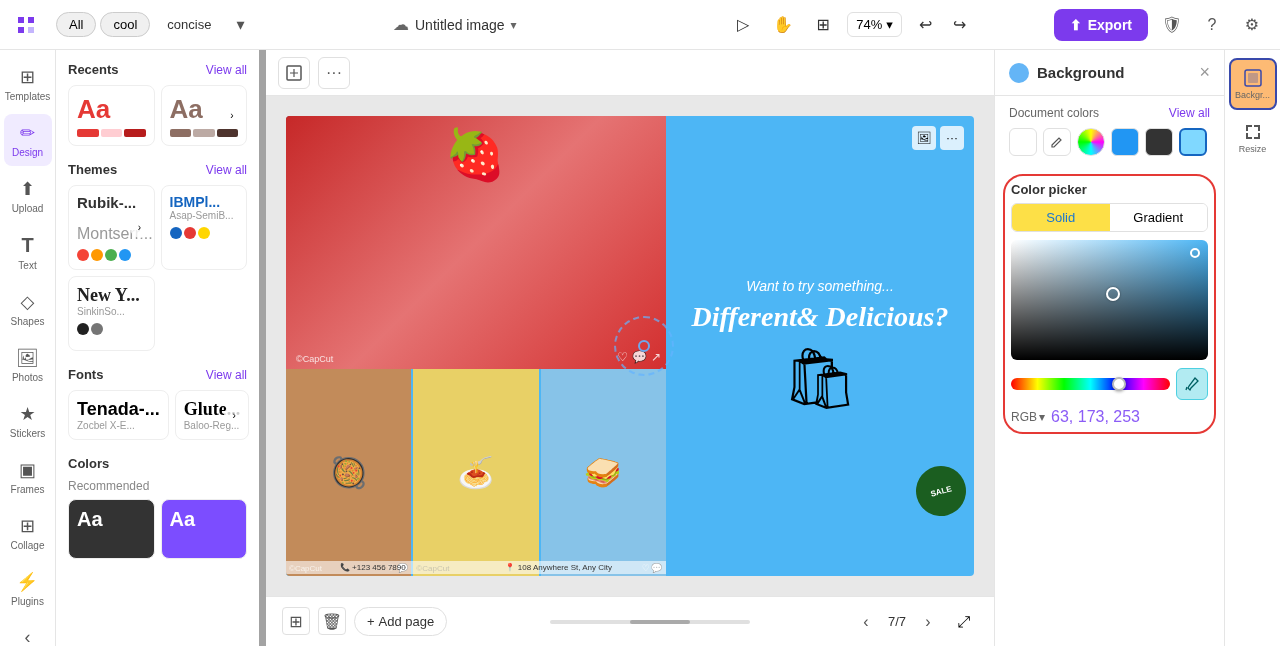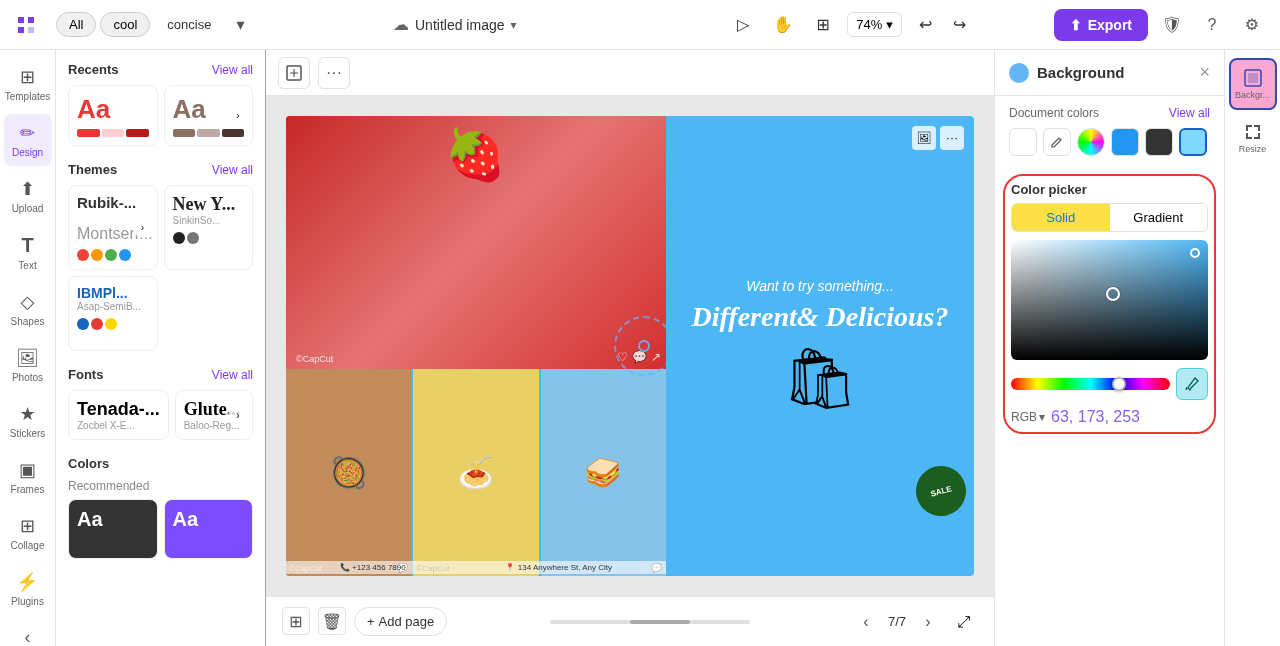--- a/index.html
+++ b/index.html
@@ -42,21 +42,21 @@
     .left-sidebar { width: 56px; background: #fff; border-right: 1px solid #e5e5e5; display: flex; flex-direction: column; align-items: center; padding: 8px 0; gap: 4px; flex-shrink: 0; }
     .sidebar-item { display: flex; flex-direction: column; align-items: center; gap: 3px; padding: 8px 4px; border-radius: 8px; cursor: pointer; width: 48px; }
     .sidebar-item.active { background: #f0ebff; }
     .sidebar-item .icon { font-size: 18px; color: #555; }
     .sidebar-item.active .icon { color: #7c3aed; }
     .sidebar-item .label { font-size: 10px; color: #666; }
     .sidebar-item.active .label { color: #7c3aed; }
     .sidebar-bottom { margin-top: auto; }
 
     
-    .left-panel { width: 210px; background: #fff; border-right: 1px solid #a3a3a3; overflow-y: auto; flex-shrink: 0; padding: 12px; }
+    .left-panel { width: 210px; background: #fff; border-right: 7px solid #a3a3a3; overflow-y: auto; flex-shrink: 0; padding: 12px; }
     .panel-section { margin-bottom: 16px; }
     .panel-section-header { display: flex; justify-content: space-between; align-items: center; margin-bottom: 8px; }
     .panel-section-title { font-size: 13px; font-weight: 600; color: #333; }
     .view-all { font-size: 12px; color: #7c3aed; cursor: pointer; }
     .card-grid { display: grid; grid-template-columns: 1fr 1fr; gap: 6px; }
     .card-arrow { position: absolute; right: 4px; top: 50%; transform: translateY(-50%); background: rgba(255,255,255,0.8); border-radius: 50%; width: 20px; height: 20px; display: flex; align-items: center; justify-content: center; font-size: 10px; }
 
     
     .rec-card { background: #fff; border: 1px solid #eee; border-radius: 8px; padding: 8px; cursor: pointer; }
     .rec-aa { font-size: 26px; font-weight: 700; }
@@ -105,21 +105,21 @@
     .hue-slider { flex: 1; height: 12px; border-radius: 6px; background: linear-gradient(to right, #f00, #ff0, #0f0, #0ff, #00f, #f0f, #f00); position: relative; cursor: pointer; }
     .hue-thumb { position: absolute; top: 50%; left: 68%; transform: translate(-50%, -50%); width: 14px; height: 14px; border-radius: 50%; background: #fff; border: 2px solid #bbb; box-shadow: 0 1px 3px rgba(0,0,0,0.3); }
     .eyedropper-btn { width: 32px; height: 32px; border-radius: 6px; background: #b2ebf2; border: 1.5px solid #4dd0e1; display: flex; align-items: center; justify-content: center; cursor: pointer; color: #006064; font-size: 16px; }
     .rgb-row { display: flex; align-items: center; gap: 6px; margin-top: 8px; }
     .rgb-label { font-size: 12px; color: #666; cursor: pointer; display: flex; align-items: center; gap: 2px; }
     .rgb-value { font-size: 16px; color: #8b5cf6; flex: 1; }
 
     
     .right-icons { width: 56px; background: #fff; border-left: 1px solid #e5e5e5; display: flex; flex-direction: column; align-items: center; padding: 8px 0; gap: 4px; flex-shrink: 0; }
     .right-icon-item { display: flex; flex-direction: column; align-items: center; gap: 2px; padding: 8px 4px; border-radius: 8px; cursor: pointer; width: 48px; }
-    .right-icon-item.active { background: #f9a8d4; border: 2px solid #3949ab; }
+    .right-icon-item.active { background: #fdba74; border: 2px solid #3949ab; }
     .right-icon-item .label { font-size: 9px; color: #666; text-align: center; }
 
     
     .left-panel::-webkit-scrollbar { width: 4px; }
     .left-panel::-webkit-scrollbar-thumb { background: #ccc; border-radius: 2px; }
 
     
     .font-pair-card { background: #fff; border: 1px solid #eee; border-radius: 8px; padding: 8px; cursor: pointer; }
     .fp-name { font-size: 18px; font-weight: 700; }
     .fp-sub { font-size: 10px; color: #999; }
@@ -269,34 +269,34 @@
           <div style="font-size:16px;color:#999;margin-top:14px;">Montserr...</div>
           <div class="fp-colors" style="margin-top:6px;">
             <div class="fp-color" style="background:#f44336;"></div>
             <div class="fp-color" style="background:#ff9800;"></div>
             <div class="fp-color" style="background:#4caf50;"></div>
             <div class="fp-color" style="background:#2196f3;"></div>
           </div>
           <div class="card-arrow">›</div>
         </div>
         <div class="tp-card">
-          <div class="tp-name" style="color:#222;font-family:'Georgia',serif;font-size:18px;font-weight:900;">New Y...</div>
-          <div style="font-size:10px;color:#999;">SinkinSo...</div>
-          <div class="fp-colors" style="margin-top:6px;">
-            <div class="fp-color" style="background:#212121;"></div>
-            <div class="fp-color" style="background:#757575;"></div>
-          </div>
-        </div>
-        <div class="tp-card">
           <div class="tp-name" style="color:#1565c0;font-family:'Arial',sans-serif;font-size:14px;font-weight:900;">IBMPl...</div>
           <div style="font-size:10px;color:#999;">Asap-SemiB...</div>
           <div class="fp-colors" style="margin-top:6px;">
             <div class="fp-color" style="background:#1565c0;"></div>
             <div class="fp-color" style="background:#e53935;"></div>
             <div class="fp-color" style="background:#ffd600;"></div>
+          </div>
+        </div>
+        <div class="tp-card">
+          <div class="tp-name" style="color:#222;font-family:'Georgia',serif;font-size:18px;font-weight:900;">New Y...</div>
+          <div style="font-size:10px;color:#999;">SinkinSo...</div>
+          <div class="fp-colors" style="margin-top:6px;">
+            <div class="fp-color" style="background:#212121;"></div>
+            <div class="fp-color" style="background:#757575;"></div>
           </div>
         </div>
       </div>
     </div>
 
     <div class="panel-section">
       <div class="panel-section-header">
         <span class="panel-section-title">Fonts</span>
         <span class="view-all">View all</span>
       </div>
@@ -377,21 +377,21 @@
                 <div style="width:100%;height:100%;display:flex;align-items:center;justify-content:center;font-size:30px;">🥪</div>
                 <div style="position:absolute;bottom:3px;right:3px;display:flex;gap:2px;">
                   <span style="font-size:9px;color:rgba(255,255,255,0.8);">♡</span>
                   <span style="font-size:9px;">💬</span>
                 </div>
               </div>
             </div>
 
             <div style="position:absolute;bottom:2px;left:0;right:0;display:flex;justify-content:space-around;font-size:8px;color:#333;background:rgba(255,255,255,0.6);padding:2px 4px;">
               <span>📞 +123 456 7890</span>
-              <span>📍 134 Anywhere St, Any City</span>
+              <span>📍 108 Anywhere St, Any City</span>
             </div>
           </div>
 
           <div style="flex:1;display:flex;flex-direction:column;justify-content:center;align-items:center;padding:16px;position:relative;">
             <div style="color:#fff;font-size:14px;font-weight:500;text-align:center;font-style:italic;">Want to try something...</div>
             <div style="color:#fff;font-size:28px;font-weight:900;text-align:center;line-height:1.1;margin-top:8px;font-style:italic;font-family:'Georgia',serif;">Different&amp; Delicious?</div>
 
             <div style="margin-top:10px;font-size:60px;">🛍</div>
 
             <div style="position:absolute;bottom:60px;right:8px;background:#1b5e20;color:#fff;border-radius:50%;width:50px;height:50px;display:flex;align-items:center;justify-content:center;font-size:8px;font-weight:700;transform:rotate(-15deg);">

